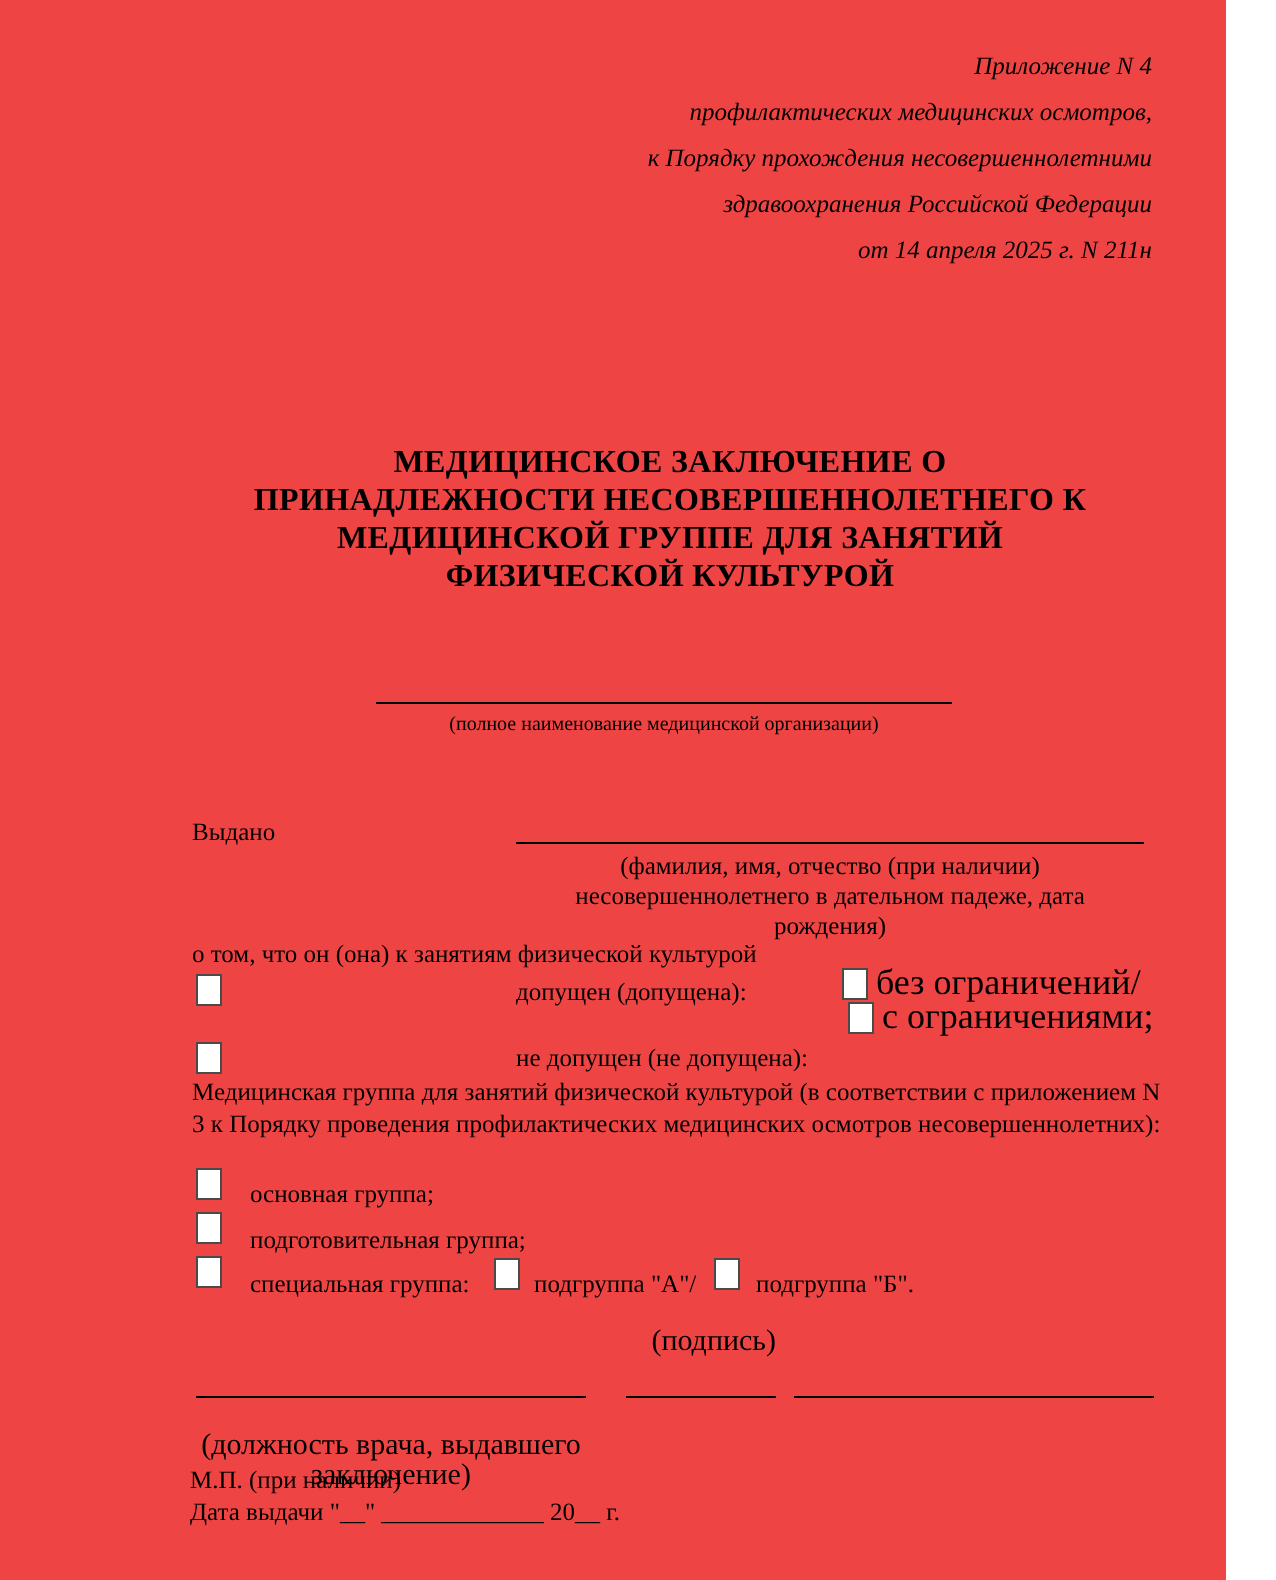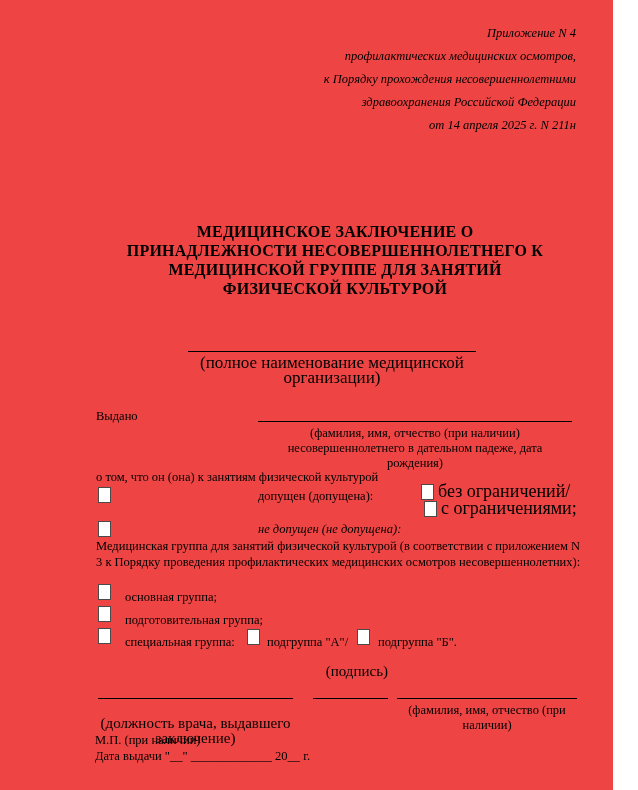--- a/index.html
+++ b/index.html
@@ -45,21 +45,21 @@
   }
   .rule-top {
     position: absolute;
     border-top: 1px solid #000;
     height: 0;
   }
 
   .caption {
     position: absolute;
     text-align: center;
-    font-size: 17px;
+    font-size: 10px;
     line-height: 14.5px;
   }
 
   .body-text {
     position: absolute;
     font-size: 12.5px;
     line-height: 15.5px;
   }
 
   .cb {
@@ -114,21 +114,21 @@
   <div class="body-text" style="left:96px; top:470px;">о том, что он (она) к занятиям физической культурой</div>
 
   <div class="cb cb-abs" style="left:98px; top:487px;"></div>
   <div class="body-text" style="left:258px; top:489px;">допущен (допущена):</div>
 
   <div class="limits-block">
     <span class="cb cb-inline"></span><span>без ограничений/</span><span class="cb cb-inline" style="margin-left:3px;"></span><span>с ограничениями;</span>
   </div>
 
   <div class="cb cb-abs" style="left:98px; top:521px;"></div>
-  <div class="body-text" style="left:258px; top:522px;font-style:italic;">не допущен (не допущена):</div>
+  <div class="body-text" style="left:258px; top:522px;">не допущен (не допущена):</div>
 
   <div class="body-text" style="left:96px; top:539px; width:486px;">Медицинская группа для занятий физической культурой (в соответствии с приложением N 3 к Порядку проведения профилактических медицинских осмотров несовершеннолетних):</div>
 
   <div class="cb cb-abs" style="left:98px; top:584px;"></div>
   <div class="body-text" style="left:125px; top:590px;">основная группа;</div>
 
   <div class="cb cb-abs" style="left:98px; top:606px;"></div>
   <div class="body-text" style="left:125px; top:613px;">подготовительная группа;</div>
 
   <div class="cb cb-abs" style="left:98px; top:628px;"></div>
@@ -137,18 +137,17 @@
   <div class="body-text" style="left:267px; top:635px;">подгруппа "А"/</div>
   <div class="cb cb-abs" style="left:357px; top:629px;"></div>
   <div class="body-text" style="left:378px; top:635px;">подгруппа "Б".</div>
 
   <div class="rule-top" style="left:98px; top:698px; width:195px;"></div>
   <div class="rule-top" style="left:313px; top:698px; width:75px;"></div>
   <div class="rule-top" style="left:397px; top:698px; width:180px;"></div>
 
   <div class="caption" style="left:98px; top:690px; width:195px; font-size:15px;margin-top:26px;">(должность врача, выдавшего заключение)</div>
   <div class="caption" style="left:313px; top:664px; width:75px; font-size:15px;text-align:right;">(подпись)</div>
-  <div class="caption" style="left:397px; top:703px; width:180px; font-size:12.5px;">(фамилия, имя, отчество (при наличии)</div>
 
   <div class="body-text" style="left:95px; top:733px;">М.П. (при наличии)</div>
   <div class="body-text" style="left:95px; top:749px;">Дата выдачи "__" _____________ 20__ г.</div>
 
 </div>
 
 </body></html>

